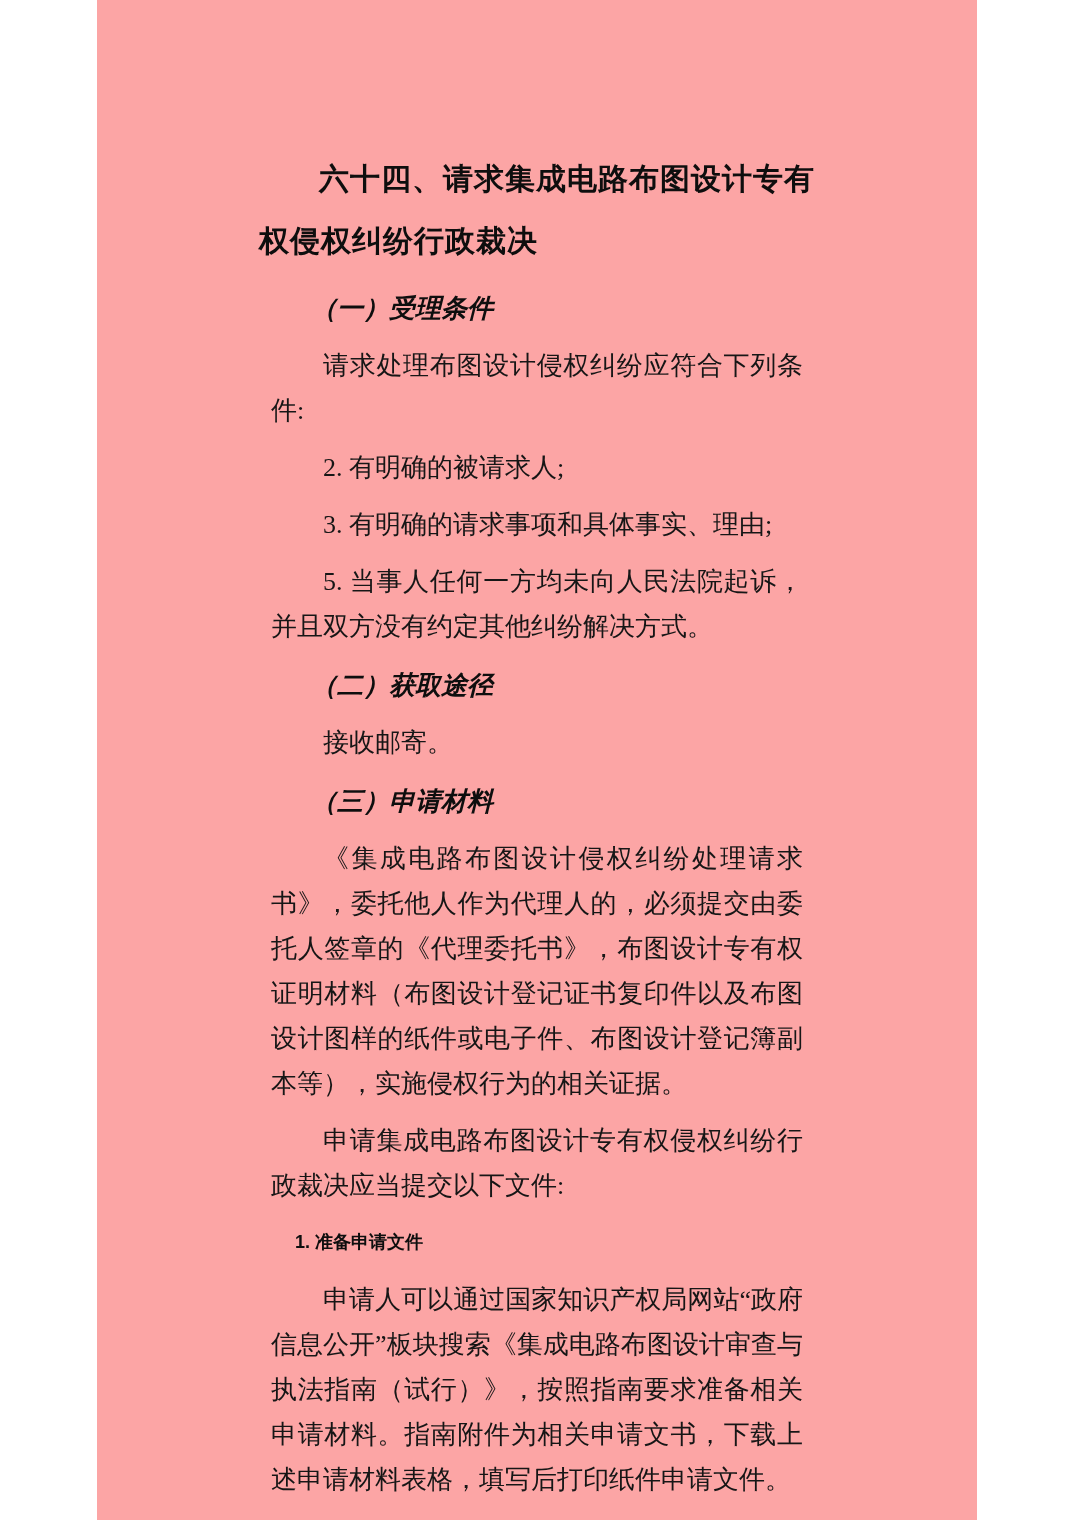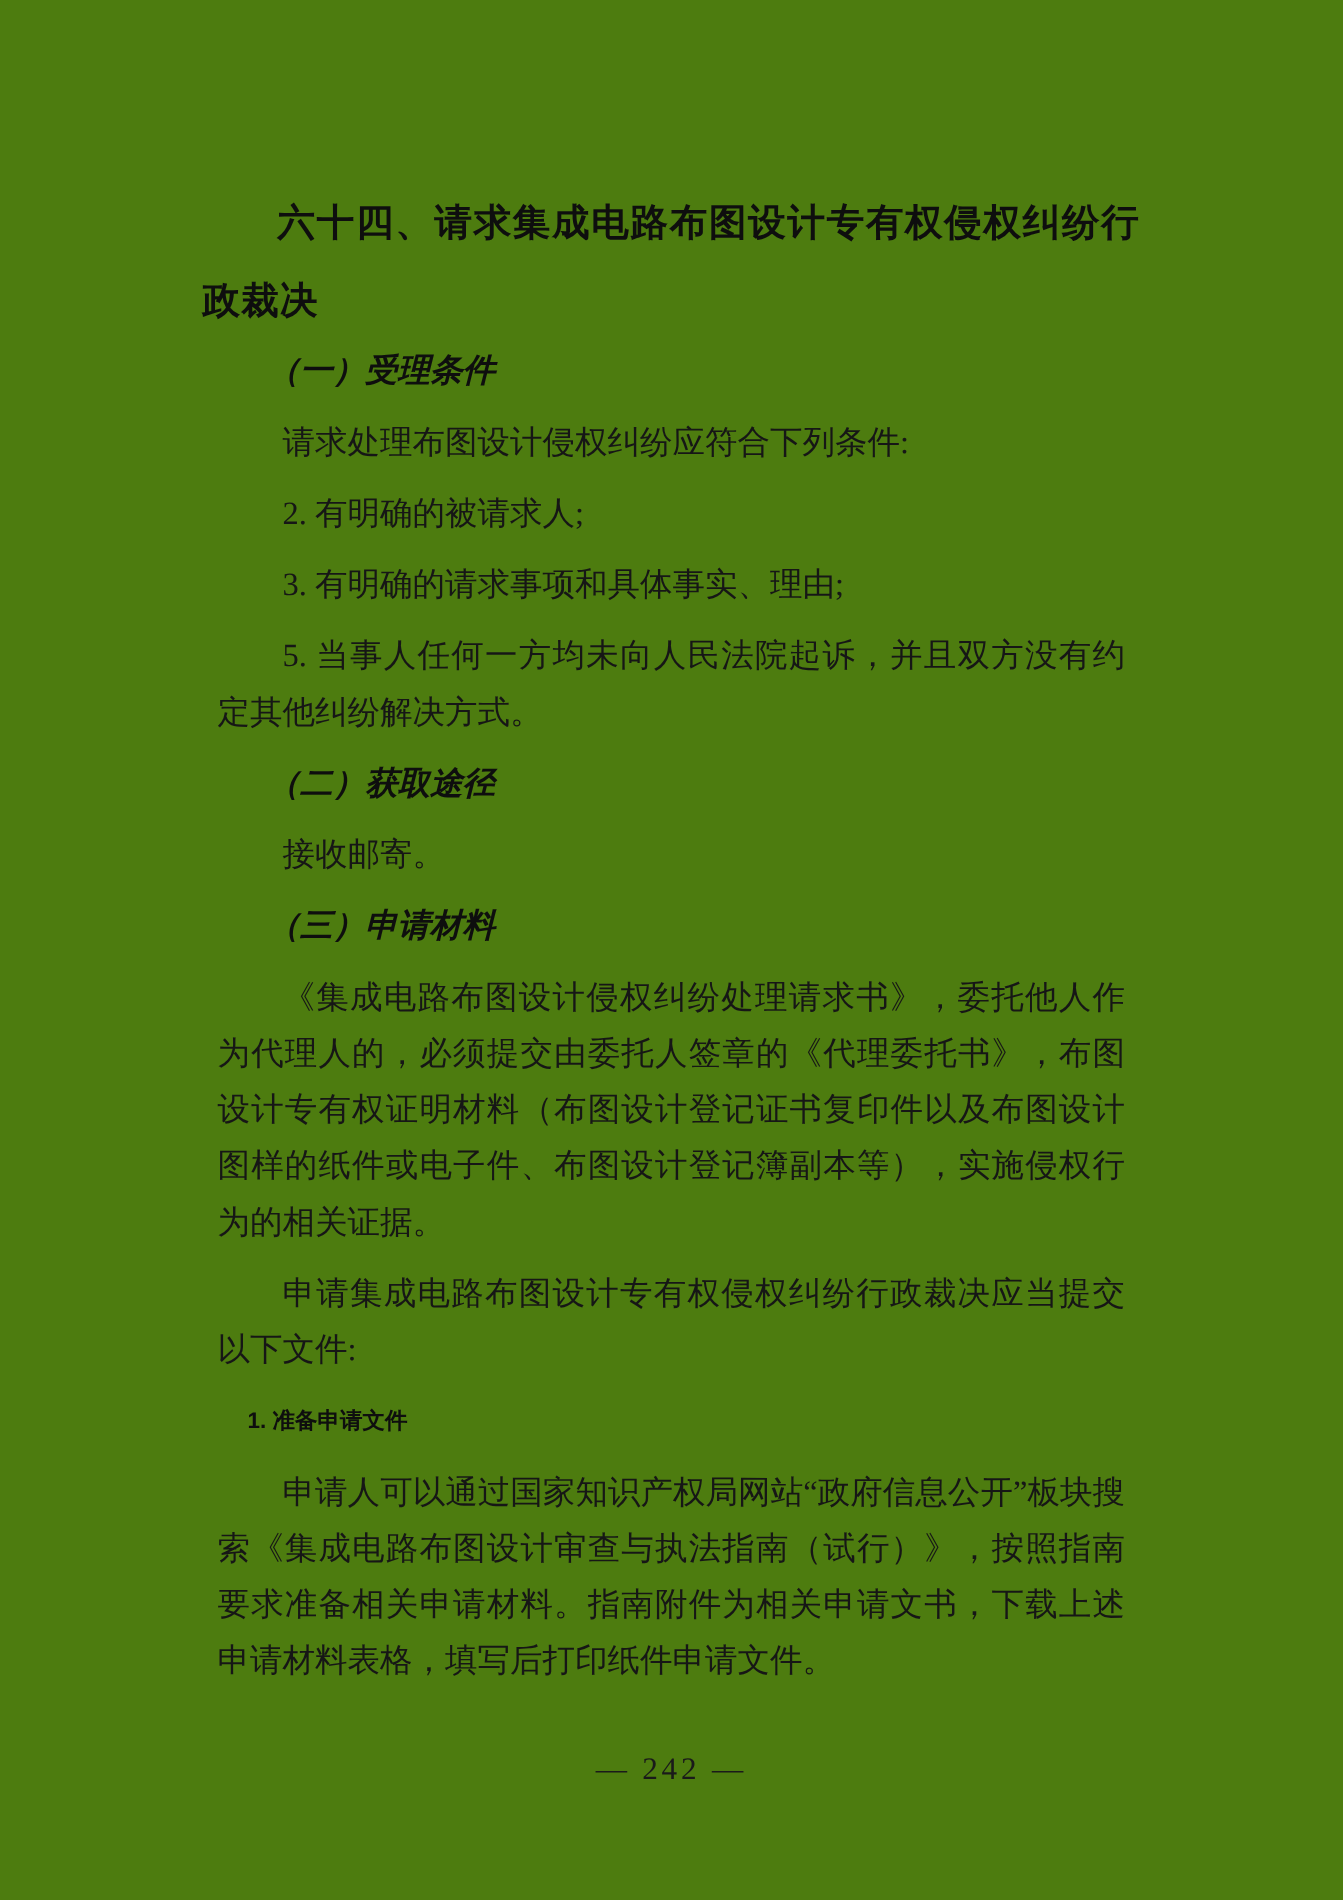--- a/index.html
+++ b/index.html
@@ -2,24 +2,24 @@
 <html><head>
 <meta charset="utf-8">
 <style>
   html, body {
     margin: 0;
     padding: 0;
     background: #ffffff;
   }
   .page {
     position: relative;
-    width: 1074px;
+    width: 880px;
     height: 1520px;
     margin: 0 auto;
-    background: #4d7c0f;
+    background: #fca5a5;
     color: #161616;
     font-family: "Liberation Serif", "DejaVu Serif", serif;
     box-sizing: border-box;
     overflow: hidden;
   }
   .content {
     padding: 148px 162px 0 162px;
   }
   .doc-title {
     margin: 0;
@@ -27,21 +27,21 @@
     font-weight: bold;
     font-size: 30px;
     line-height: 62px;
     letter-spacing: 1px;
     text-indent: 2em;
     text-align: justify;
     color: #0e0e0e;
   }
   section { margin: 0; padding: 0; }
   .heading {
-    margin: 2px 0 0 0;
+    margin: 14px 0 0 0;
     font-family: Liberation Serif, serif;
     font-weight: bold;
     font-style: italic;      
     font-size: 26px;
     line-height: 45px;
     text-indent: 2em;
     color: #0e0e0e;
   }
   .subheading {
     margin: 0;
@@ -97,14 +97,13 @@
       <p class="para">申请集成电路布图设计专有权侵权纠纷行政裁决应当提交以下文件:</p>
     </section>
 
     <section>
       <h3 class="subheading">1. 准备申请文件</h3>
       <p class="para">申请人可以通过国家知识产权局网站“政府信息公开”板块搜索《集成电路布图设计审查与执法指南（试行）》，按照指南要求准备相关申请材料。指南附件为相关申请文书，下载上述申请材料表格，填写后打印纸件申请文件。</p>
     </section>
 
   </div>
 
-  <div class="page-number">— 242 —</div>
 </div>
 
 </body></html>

